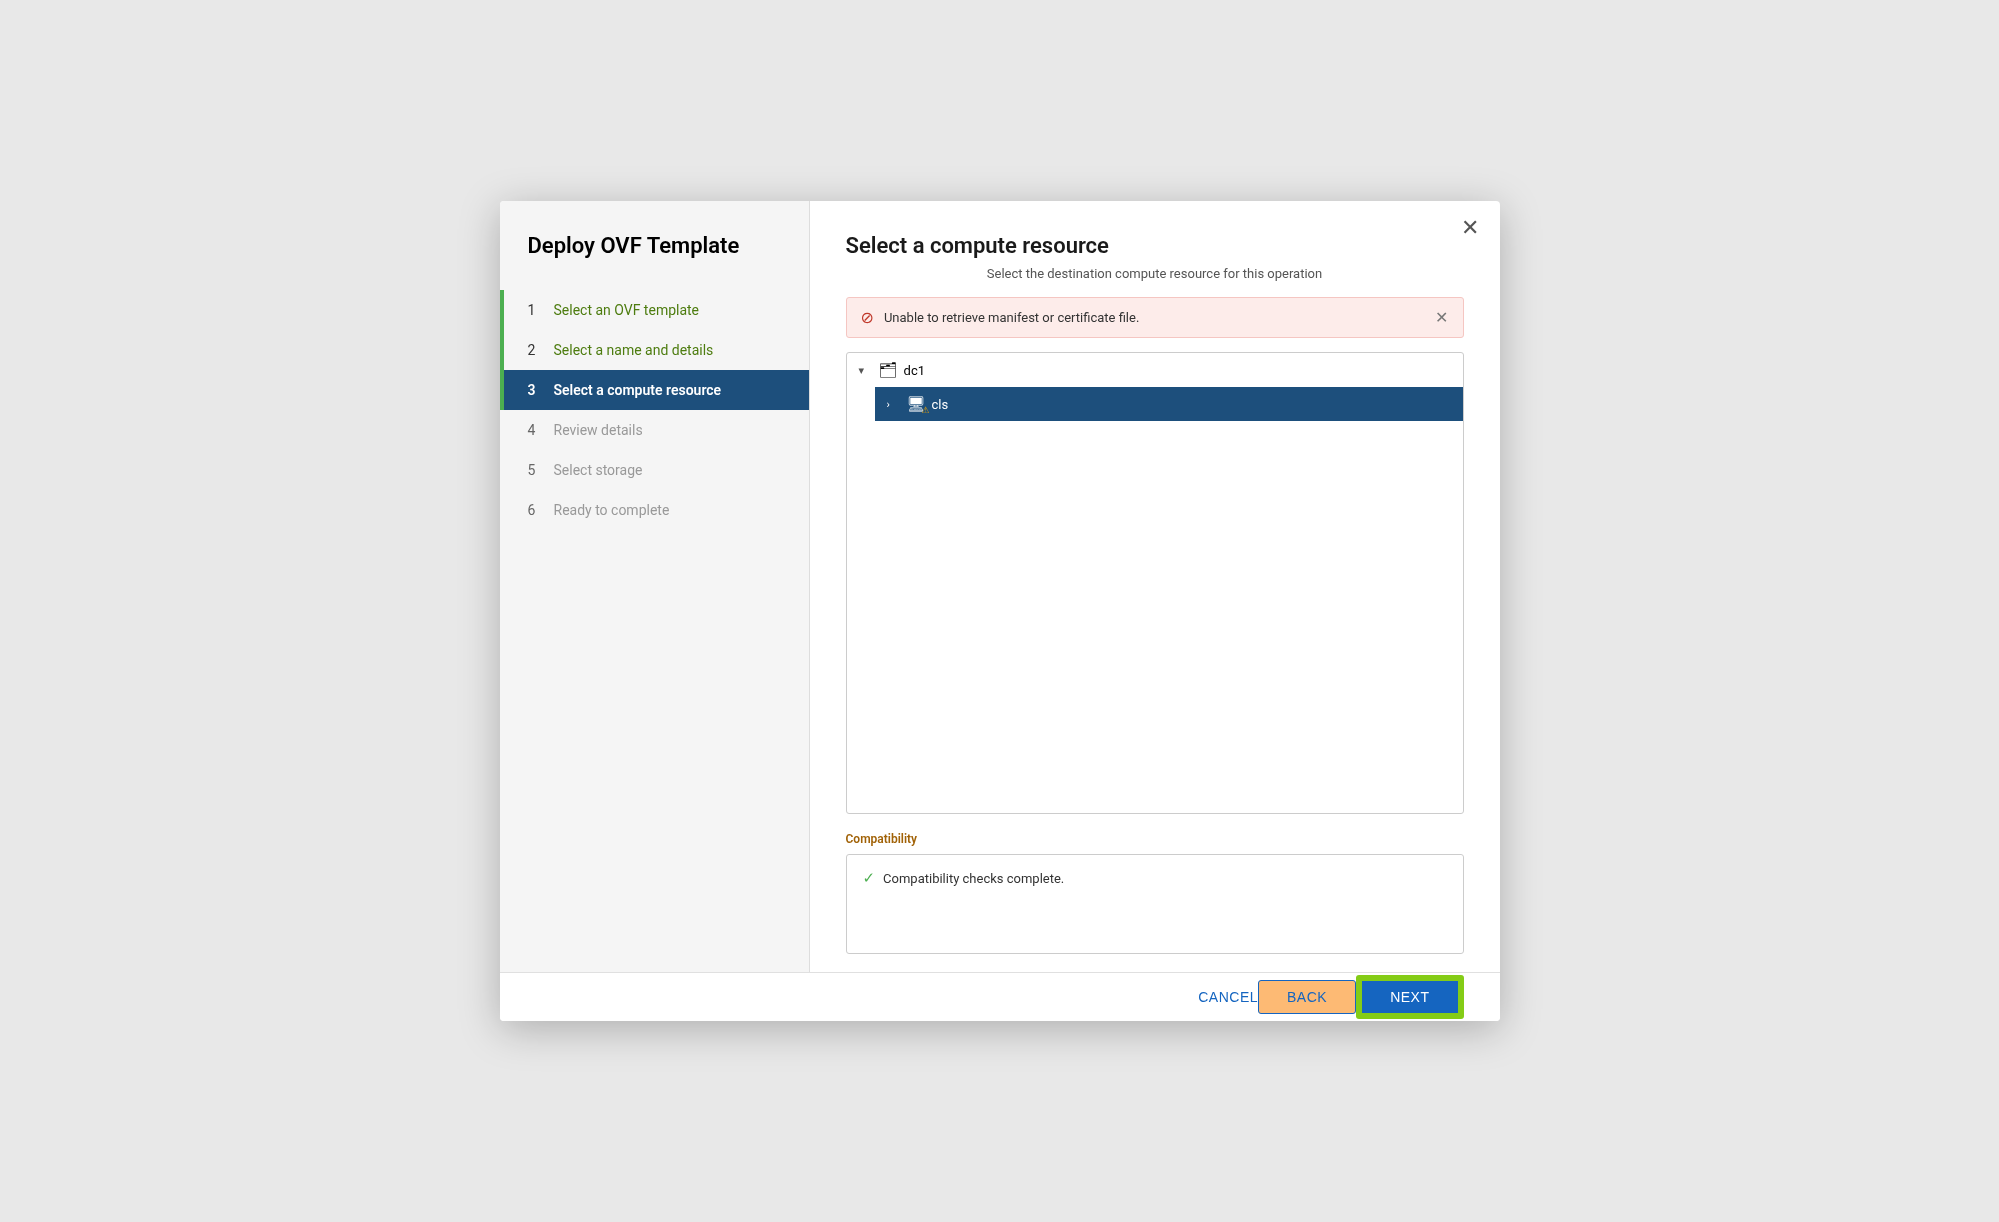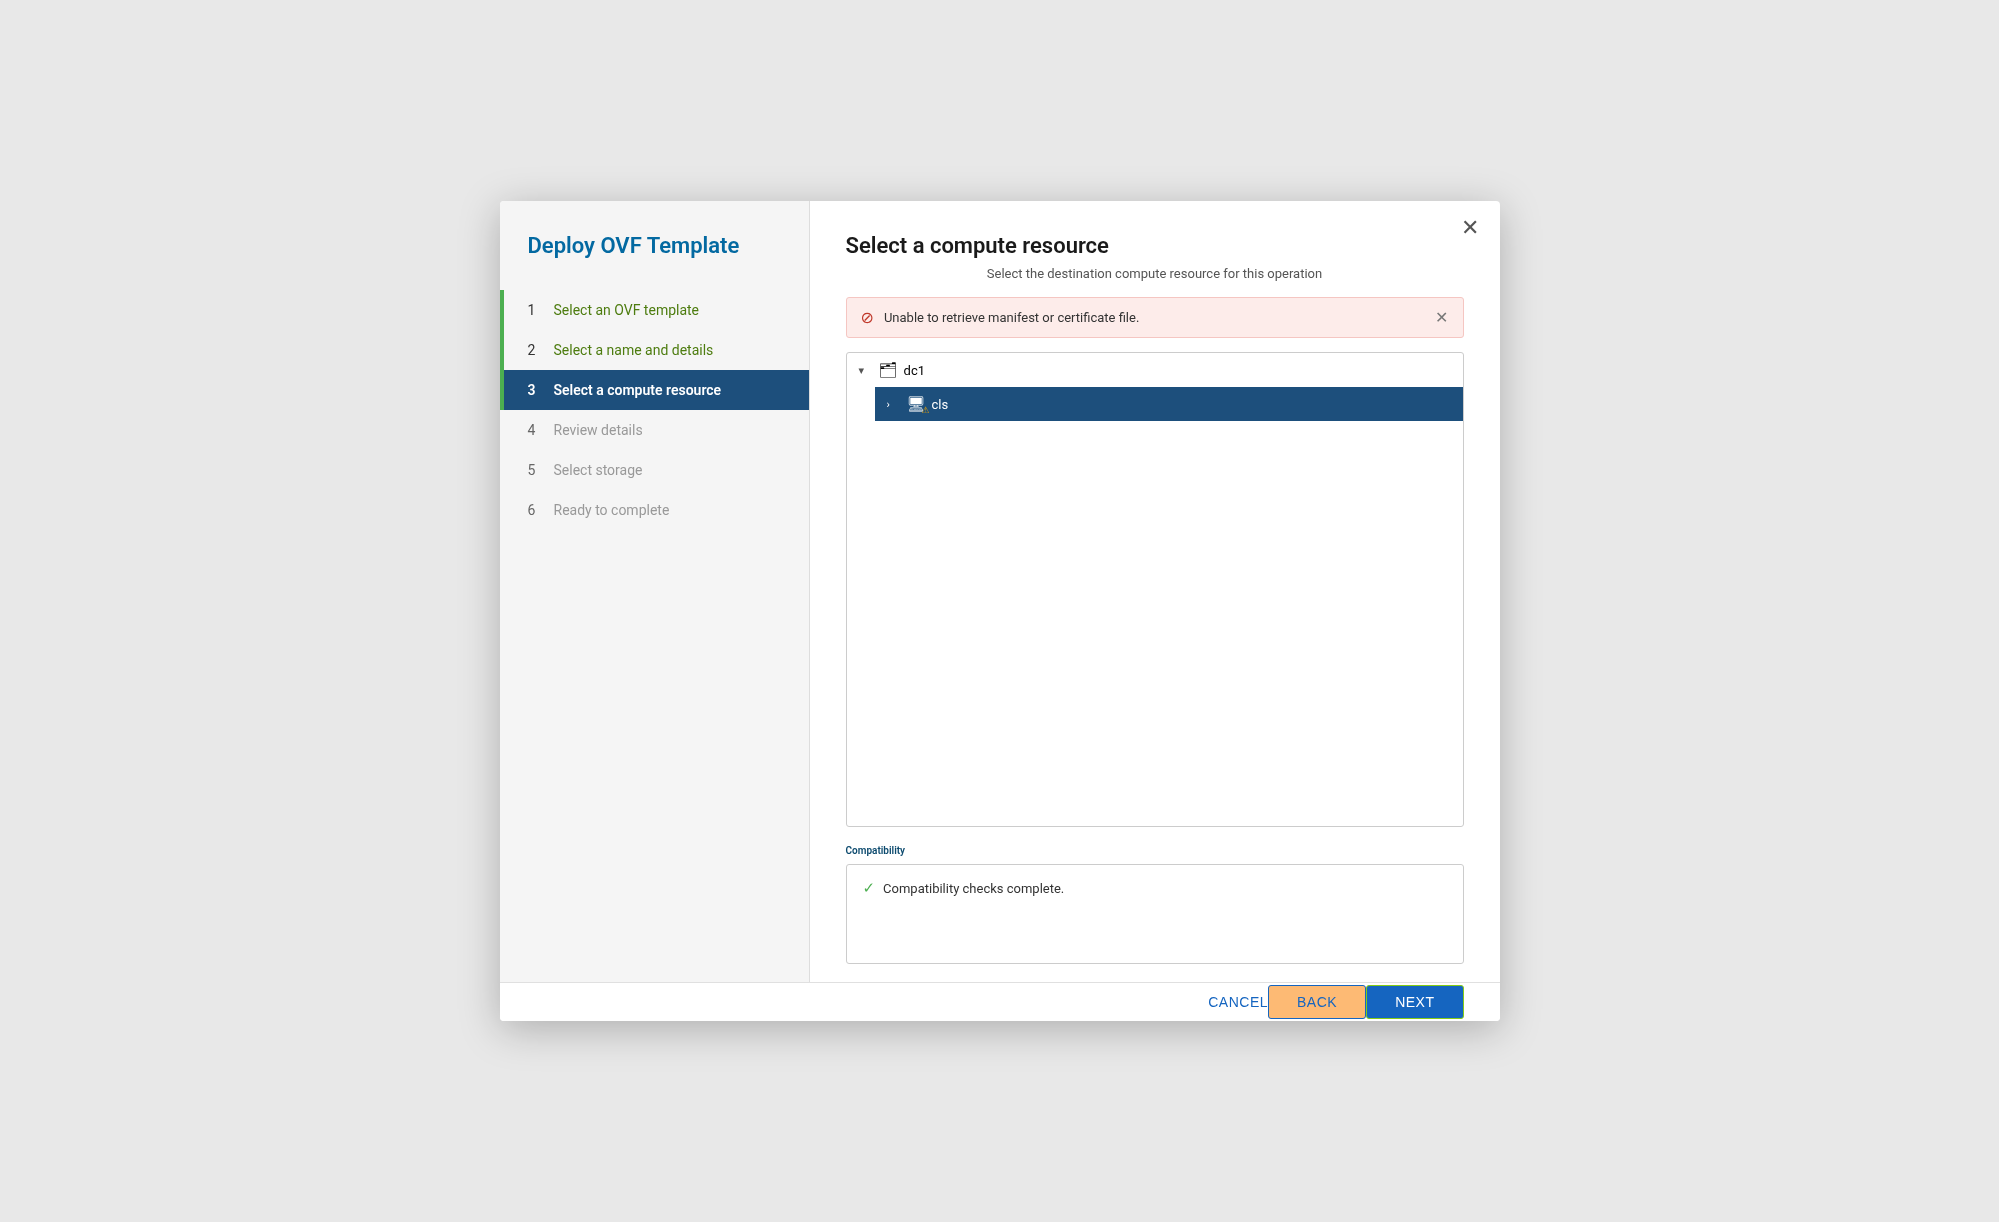--- a/index.html
+++ b/index.html
@@ -30,21 +30,21 @@
     .sidebar {
       width: 310px;
       background: #f5f5f5;
       border-right: 1px solid #ddd;
       padding: 32px 0;
       flex-shrink: 0;
     }
     .sidebar-title {
       font-size: 22px;
       font-weight: 600;
-      color: #0369a1;
+      color: #000000;
       padding: 0 40px 32px 28px;
     }
     .step-item {
       display: flex;
       align-items: center;
       padding: 12px 28px;
       cursor: default;
       position: relative;
     }
     .step-item.active {
@@ -203,23 +203,23 @@
     }
     .cluster-icon-wrap .warning-badge {
       position: absolute;
       bottom: -2px;
       right: -4px;
       font-size: 9px;
       color: #f0a500;
     }
     
     .compat-label {
-      font-size: 10px;
-      font-weight: 600;
-      color: #0c4a6e;
+      font-size: 12px;
+      font-weight: 600;
+      color: #a16207;
       margin-bottom: 8px;
     }
     .compat-box {
       border: 1px solid #ccc;
       border-radius: 3px;
       padding: 14px 16px;
       min-height: 100px;
       margin-bottom: 18px;
     }
     .compat-success {
@@ -260,21 +260,21 @@
       letter-spacing: 0.5px;
       cursor: pointer;
     }
     .btn-back {
       background: #fdba74;
       border: 1px solid #1565c0;
       color: #1565c0;
     }
     .btn-next {
       background: #1565c0;
-      border: 1px solid #84cc16;
+      border: 6px solid #84cc16;
       color: #fff;
     }
   </style>
 </head>
 <body>
 
 <div class="modal">
   <div class="modal-body">
 
     <div class="sidebar">

